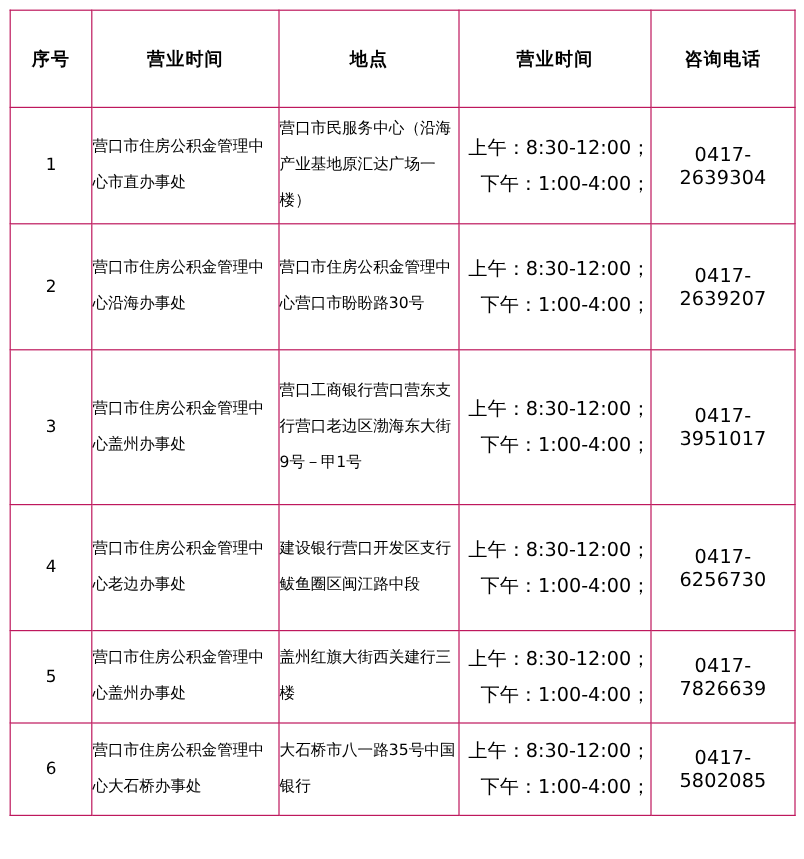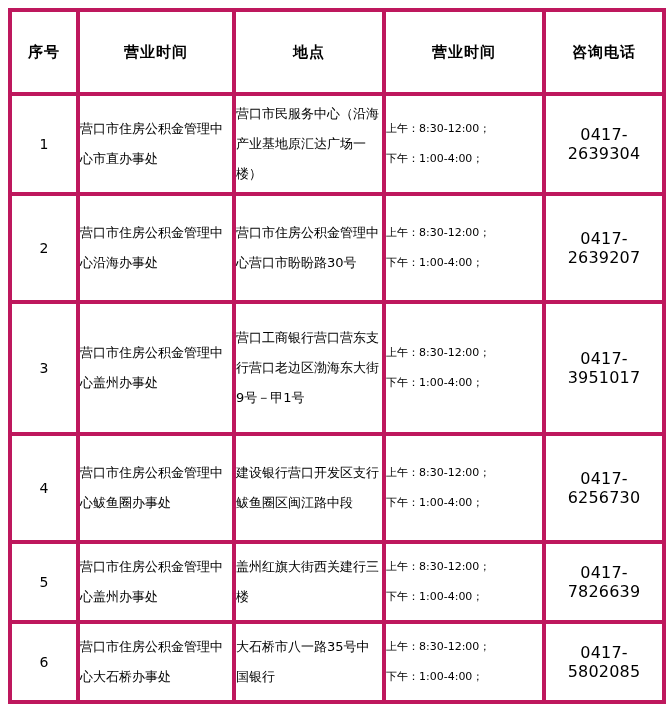--- a/index.html
+++ b/index.html
@@ -20,21 +20,21 @@
     box-sizing: border-box;
     padding: 8px 8px 0 8px;
   }
   table.branch-table {
     width: 654px;
     border-collapse: collapse;
     table-layout: fixed;
   }
   table.branch-table th,
   table.branch-table td {
-    border: 4px solid #be185d;
+    border: 1px solid #be185d;
     vertical-align: middle;
     padding: 0;
   }
   col.c-no    { width: 68px; }
   col.c-name  { width: 156px; }
   col.c-place { width: 150px; }
   col.c-hours { width: 160px; }
   col.c-tel   { width: 120px; }
 
   thead th {
@@ -50,24 +50,24 @@
     height: 96px;
   }
   td.cell-name,
   td.cell-place {
     font-size: 13px;
     line-height: 30px;
     padding: 0 10px;
     text-align: left;
   }
   td.cell-hours {
-    font-size: 11px;
+    font-size: 16px;
     line-height: 30px;
     padding: 0 14px;
-    text-align: left;
+    text-align: right;
   }
   td.cell-hours .hline {
     white-space: nowrap;
   }
   td.cell-tel {
     text-align: center;
     font-size: 16px;
     letter-spacing: 0.2px;
   }
   .row-1 td { height: 96px; }
@@ -124,21 +124,21 @@
         <td class="cell-name">营口市住房公积金管理中心盖州办事处</td>
         <td class="cell-place">营口工商银行营口营东支行营口老边区渤海东大街9号－甲1号</td>
         <td class="cell-hours">
           <div class="hline">上午：8:30-12:00；</div>
           <div class="hline">下午：1:00-4:00；</div>
         </td>
         <td class="cell-tel">0417-3951017</td>
       </tr>
       <tr class="row-4">
         <td class="cell-no">4</td>
-        <td class="cell-name">营口市住房公积金管理中心鲅鱼圈办事处</td>
+        <td class="cell-name">营口市住房公积金管理中心老边办事处</td>
         <td class="cell-place">建设银行营口开发区支行鲅鱼圈区闽江路中段</td>
         <td class="cell-hours">
           <div class="hline">上午：8:30-12:00；</div>
           <div class="hline">下午：1:00-4:00；</div>
         </td>
         <td class="cell-tel">0417-6256730</td>
       </tr>
       <tr class="row-5">
         <td class="cell-no">5</td>
         <td class="cell-name">营口市住房公积金管理中心盖州办事处</td>

